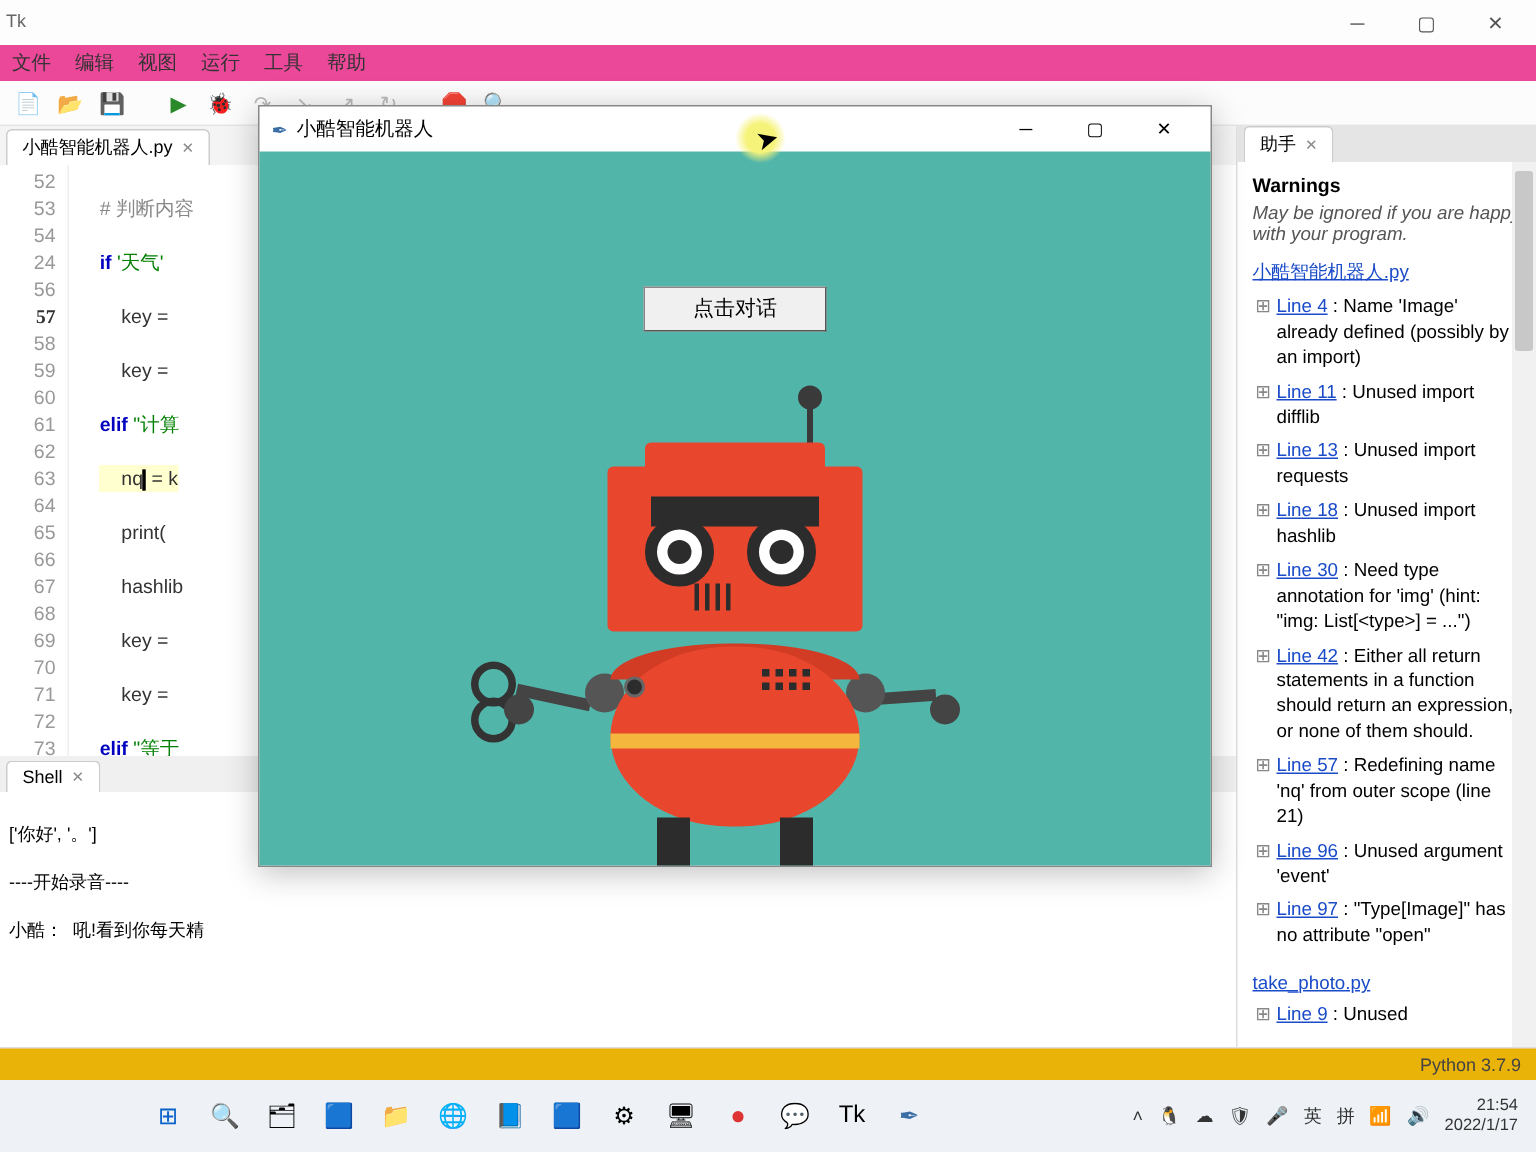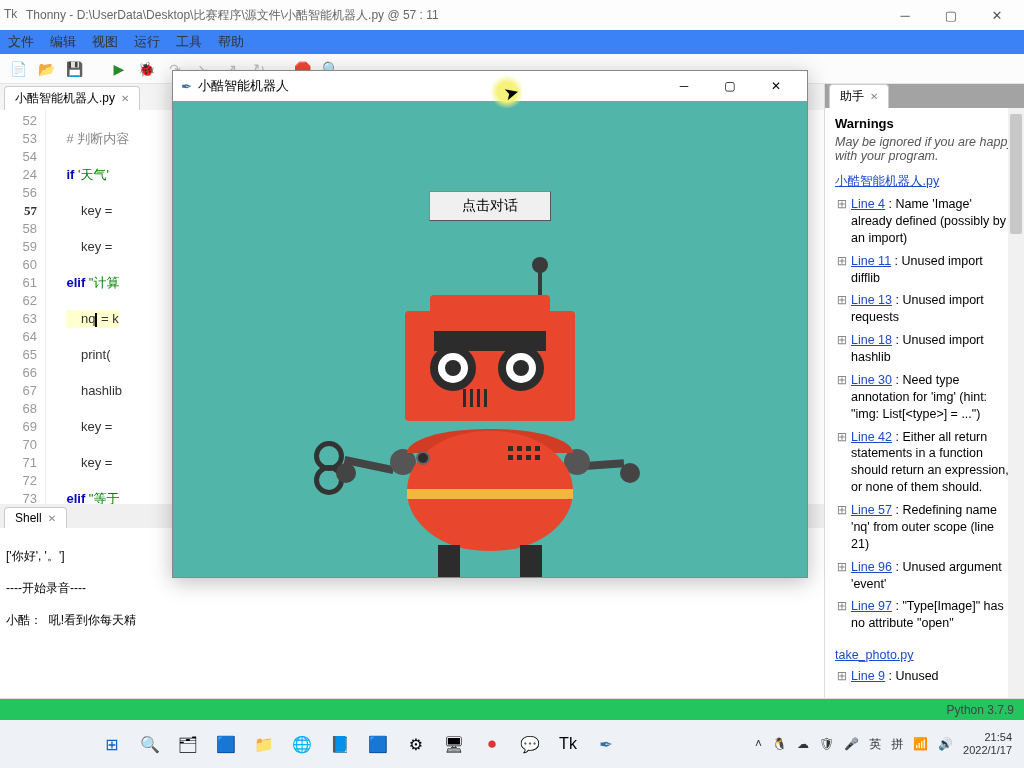--- a/index.html
+++ b/index.html
@@ -3,21 +3,21 @@
 <meta charset="utf-8">
 <style>
 * { margin: 0; padding: 0; box-sizing: border-box; font-family: "Segoe UI", "Microsoft YaHei", sans-serif; }
 body { width: 1024px; height: 768px; overflow: hidden; background: #f0f0f0; position: relative; }
 
 .titlebar { height: 30px; background: #fdfdfd; display: flex; align-items: center; padding: 0 4px; font-size: 12px; color: #666; }
 .titlebar .app-icon { width: 16px; height: 16px; margin-right: 6px; font-size: 12px; }
 .titlebar .win-controls { margin-left: auto; display: flex; gap: 0; }
 .titlebar .win-controls span { width: 46px; height: 28px; display: flex; align-items: center; justify-content: center; font-size: 13px; color: #555; cursor: pointer; }
 
-.menubar { height: 24px; background: #3b82f6; display: flex; align-items: center; padding: 0 8px; font-size: 13px; color: #333; gap: 16px; }
+.menubar { height: 24px; background: #ec4899; display: flex; align-items: center; padding: 0 8px; font-size: 13px; color: #333; gap: 16px; }
 .menubar span { cursor: pointer; }
 
 .toolbar { height: 30px; background: #fcfcfc; display: flex; align-items: center; padding: 0 8px; gap: 6px; border-bottom: 1px solid #e5e5e5; }
 .toolbar .tbtn { width: 22px; height: 22px; display: flex; align-items: center; justify-content: center; font-size: 14px; cursor: pointer; }
 .toolbar .sep { width: 10px; }
 
 .main-area { position: absolute; top: 84px; bottom: 48px; left: 0; right: 0; display: flex; }
 .left-panel { width: 824px; display: flex; flex-direction: column; }
 .right-panel { flex: 1; display: flex; flex-direction: column; border-left: 1px solid #ddd; background: #fff; }
 
@@ -33,31 +33,31 @@
 .code .str { color: #008000; }
 .code .com { color: #888; }
 .code .cursor-ln { background: #ffffd0; display: inline-block; }
 .text-cursor { display:inline-block; width:1px; height:14px; background:#000; vertical-align:middle; border:1px solid #000;}
 
 .shell-tab { height: 24px; display: flex; align-items: flex-end; padding: 0 4px; }
 .shell-body { height: 170px; background: #fff; font-family: Consolas, monospace; font-size: 12px; padding: 4px 6px; line-height: 16px; overflow: hidden; white-space: pre-wrap; }
 .shell-body .red { color: #c03030; }
 .shell-body .bar { background: #d03030; color: #d03030; }
 
-.assist-tab { height: 24px; display: flex; align-items: flex-end; padding: 0 4px; background: #a3a3a3; }
+.assist-tab { height: 24px; display: flex; align-items: flex-end; padding: 0 4px; background: #e5e5e5; }
 .assist-body { flex: 1; font-size: 12.5px; padding: 8px 10px; overflow: hidden; position: relative; }
 .assist-body h4 { font-size: 13px; margin-bottom: 4px; }
 .assist-body .sub { font-style: italic; color: #555; margin-bottom: 10px; }
 .assist-body a { color: #1a4bc8; text-decoration: underline; }
 .warn-item { display: flex; margin-bottom: 6px; }
 .warn-item .expander { width: 14px; color: #888; flex-shrink: 0; text-align: center; cursor: pointer; }
 .warn-item .txt { flex: 1; padding-left: 2px; line-height: 1.35; }
 .assist-scroll { position: absolute; right: 0; top: 0; bottom: 0; width: 16px; background: #f1f1f1; }
 .assist-thumb { position: absolute; left: 2px; width: 12px; background: #c8c8c8; border-radius: 2px; }
-.footer { position: absolute; bottom: 48px; left: 0; right: 0; height: 22px; background: #22c55e; border-top: 1px solid #ddd; font-size: 12px; color: #444; display: flex; align-items: center; justify-content: flex-end; padding: 0 10px; text-align: center; }
+.footer { position: absolute; bottom: 48px; left: 0; right: 0; height: 22px; background: #eab308; border-top: 1px solid #ddd; font-size: 12px; color: #444; display: flex; align-items: center; justify-content: flex-end; padding: 0 10px; text-align: center; }
 .main-area { bottom: 70px; }
 .footer { bottom: 48px; }
 
 .taskbar { position: absolute; bottom: 0; left: 0; right: 0; height: 48px; background: #eef2f6; display: flex; align-items: center; padding: 0 4px; }
 .taskbar .center-icons { display: flex; align-items: center; gap: 2px; margin: 0 auto 0 90px; }
 .taskbar .ticon { width: 36px; height: 36px; display: flex; align-items: center; justify-content: center; font-size: 16px; cursor: pointer; border-radius: 4px; }
 .taskbar .tray { margin-left: auto; display: flex; align-items: center; gap: 10px; font-size: 12px; color: #333; padding-right: 8px; }
 .taskbar .clock { text-align: right; font-size: 11px; line-height: 13px; }
 
 
@@ -99,21 +99,20 @@
 .robot-leg.l { left: -52px; } .robot-leg.r { left: 30px; }
 
 .click-halo { position: absolute; left: 490px; top: 75px; width: 34px; height: 34px; background: radial-gradient(circle, #f6f37a 0%, #f6f37a 40%, rgba(246,243,122,0) 70%); border-radius: 50%; pointer-events: none; }
 .cursor-arrow { position: absolute; left: 504px; top: 82px; font-size: 18px; color: #000; pointer-events: none; transform: rotate(-15deg); }
 </style>
 </head>
 <body>
 
 <div class="titlebar">
   <span class="app-icon">Tk</span>
-  <span>Thonny  -  D:\UserData\Desktop\比赛程序\源文件\小酷智能机器人.py  @  57 : 11</span>
   <div class="win-controls">
     <span>─</span>
     <span>▢</span>
     <span>✕</span>
   </div>
 </div>
 
 <div class="menubar">
   <span>文件</span>
   <span>编辑</span>

